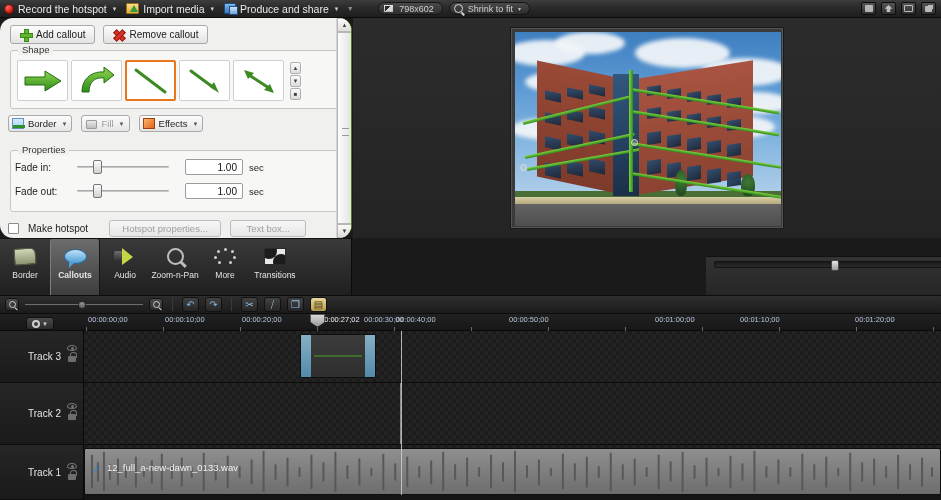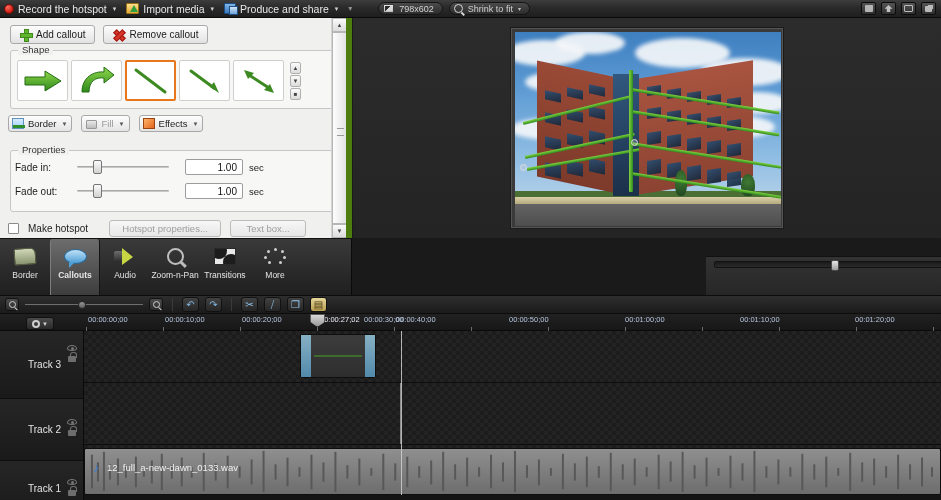--- a/index.html
+++ b/index.html
@@ -71,22 +71,23 @@
     display:flex;align-items:center;justify-content:center;
   }
   .sqbtn i{display:block;width:8px;height:7px;background:#c9c9c9;border-radius:1px;opacity:.85;}
   .sqbtn.i2 i{background:#d6d6d6;clip-path:polygon(50% 0,100% 55%,72% 55%,72% 100%,28% 100%,28% 55%,0 55%);}
   .sqbtn.i3 i{background:transparent;border:1.5px solid #cfcfcf;width:9px;height:7px;}
   .sqbtn.i4 i{background:#cfcfcf;width:7px;height:6px;box-shadow:2px -2px 0 -1px #cfcfcf;}
 
   
   .leftpanel {
     position:absolute;left:0;top:18px;width:352px;height:220px;
-    background:#f0f0ee; border-right:6px solid #4d7c0f;
+    background:#f0f0ee; border-right:1px solid #4d7c0f;
     overflow:hidden;
+    border-radius:13px;
   }
   .pbtn-row{display:flex;gap:8px;padding:7px 8px 4px 10px;}
   .pbtn{
     display:flex;align-items:center;gap:5px;height:19px;padding:0 9px;
     background:linear-gradient(180deg,#fdfdfd,#e2e2e2);
     border:1px solid #a9a9a9;border-radius:3px;
     font-size:10px;color:#1b1b1b;white-space:nowrap;
   }
   .plus{width:11px;height:11px;position:relative;}
   .plus:before,.plus:after{content:'';position:absolute;background:#5fb62d;border:.5px solid #3f8a18;}
@@ -627,37 +628,37 @@
       <span class="tlabel">Audio</span>
     </div>
     <div class="tab">
       <span class="tico">
           <span class="i-zoom"></span>
         </span>
       <span class="tlabel">Zoom-n-Pan</span>
     </div>
     <div class="tab">
       <span class="tico">
-          <span class="i-trans"></span>
-        </span>
-      <span class="tlabel">Transitions</span>
-    </div>
-    <div class="tab">
-      <span class="tico">
         <span class="i-more">
           <span style="left:3px;top:2px"></span>
             <span style="left:10px;top:0px"></span>
             <span style="left:17px;top:2px"></span>
           <span style="left:0px;top:8px"></span>
             <span style="left:19px;top:8px"></span>
           <span style="left:4px;top:13px"></span>
             <span style="left:15px;top:13px"></span>
         </span>
       </span>
       <span class="tlabel">More</span>
+    </div>
+    <div class="tab">
+      <span class="tico">
+          <span class="i-trans"></span>
+        </span>
+      <span class="tlabel">Transitions</span>
     </div>
   </div>
 
   <div class="tl-toolbar">
     <div class="zbtn">
         <span class="zmag"></span>
       </div>
     <div class="ztrack">
       <span class="tl"></span>
       <span class="th"></span>
@@ -694,38 +695,38 @@
       <span class="rlabel" style="left:165px">00:00:10;00</span>
     <span class="rtick" style="left:240px"></span>
       <span class="rlabel" style="left:242px">00:00:20;00</span>
     <span class="rtick" style="left:317px"></span>
       <span class="rlabel" style="left:364px">00:00:30;00</span>
     <span class="rtick" style="left:394px"></span>
       <span class="rlabel" style="left:396px">00:00:40;00</span>
     <span class="rtick" style="left:471px"></span>
       <span class="rlabel" style="left:509px">00:00:50;00</span>
     <span class="rtick" style="left:548px"></span>
-      <span class="rlabel" style="left:625px">00:01:00;00</span>
+      <span class="rlabel" style="left:655px">00:01:00;00</span>
     <span class="rtick" style="left:625px"></span>
       <span class="rlabel" style="left:740px">00:01:10;00</span>
     <span class="rtick" style="left:702px"></span>
       <span class="rlabel" style="left:855px">00:01:20;00</span>
     <span class="rtick" style="left:779px"></span>
     <span class="rtick" style="left:856px"></span>
     <span class="rtick" style="left:933px"></span>
     <span class="rlabel" style="left:320px;color:#e9eef8">00:00:27;02</span>
     <span class="playhead-top" style="left:317px"></span>
   </div>
 
   <div class="tl-head">
     <div class="gear-btn">
       <span class="gear"></span>
       <span style="color:#cfcfcf;font-size:6px">▼</span>
     </div>
-    <div class="trkhead" style="height:68px">
+    <div class="trkhead" style="height:52px">
       <span class="tname">Track 3</span>
       <span class="eye"></span>
       <span class="lock"></span>
     </div>
     <div class="trkhead" style="height:62px">
       <span class="tname">Track 2</span>
       <span class="eye" style="top:20px"></span>
       <span class="lock" style="top:31px"></span>
     </div>
     <div class="trkhead" style="height:55px">

